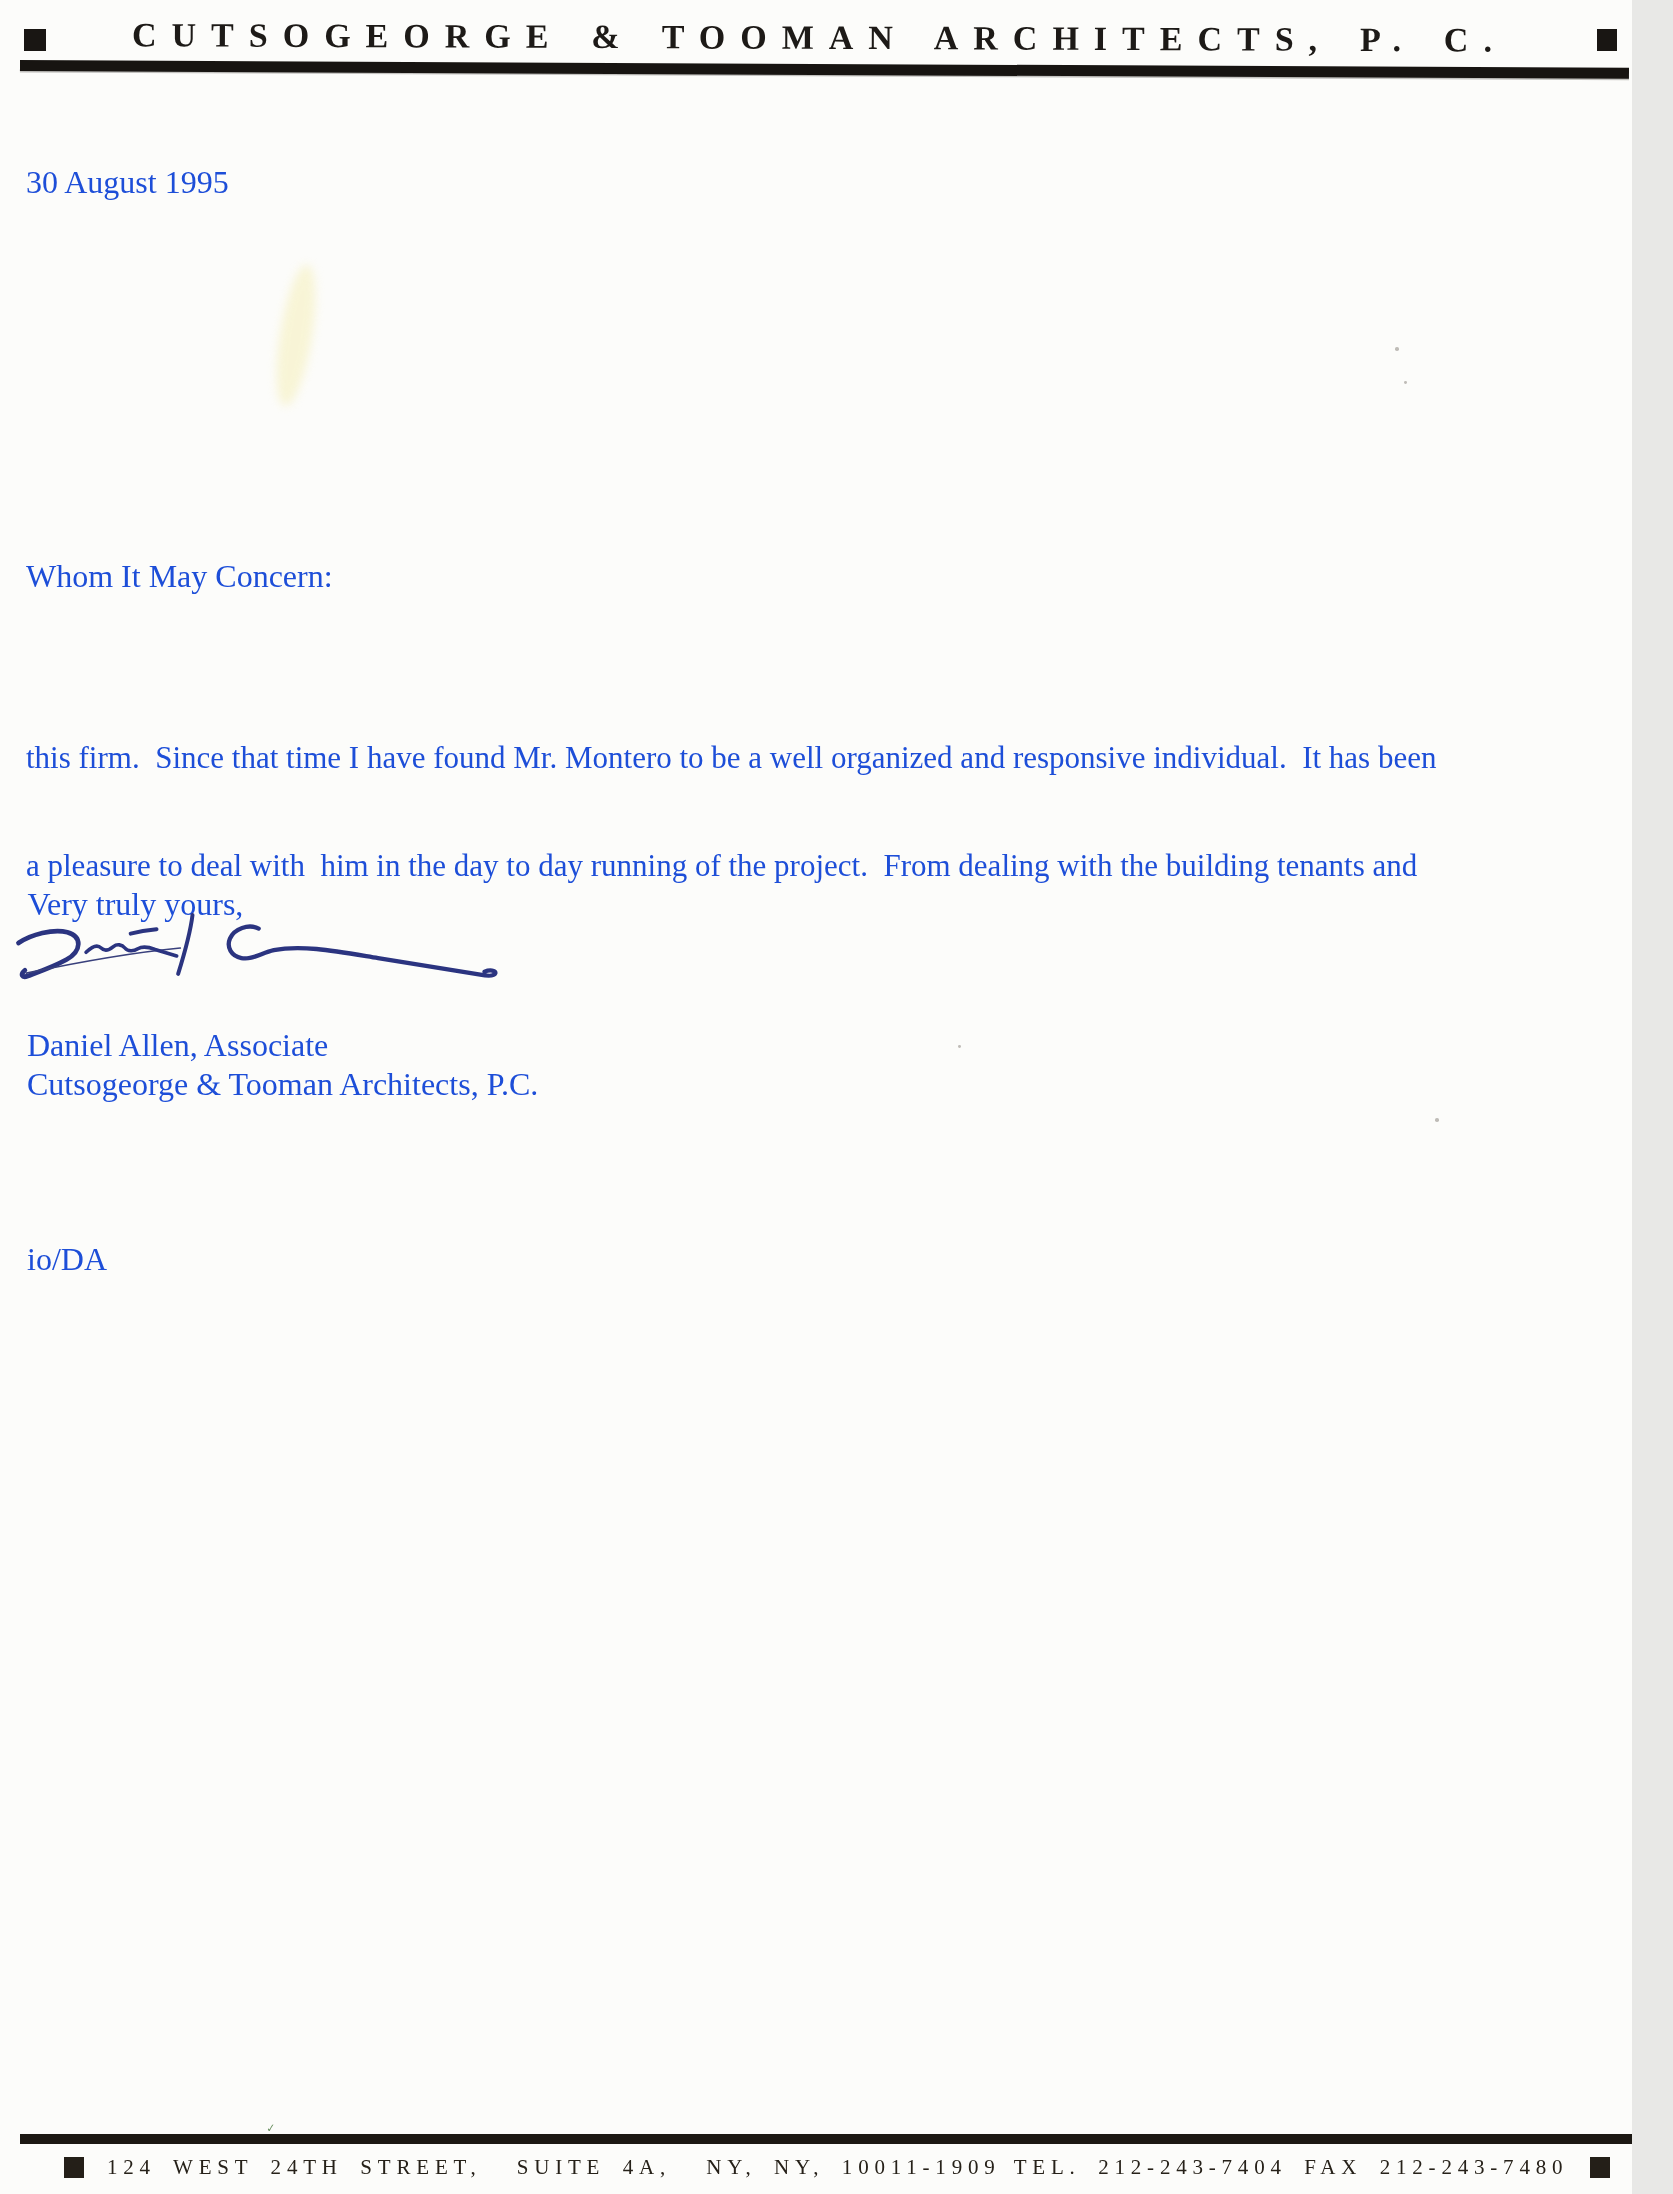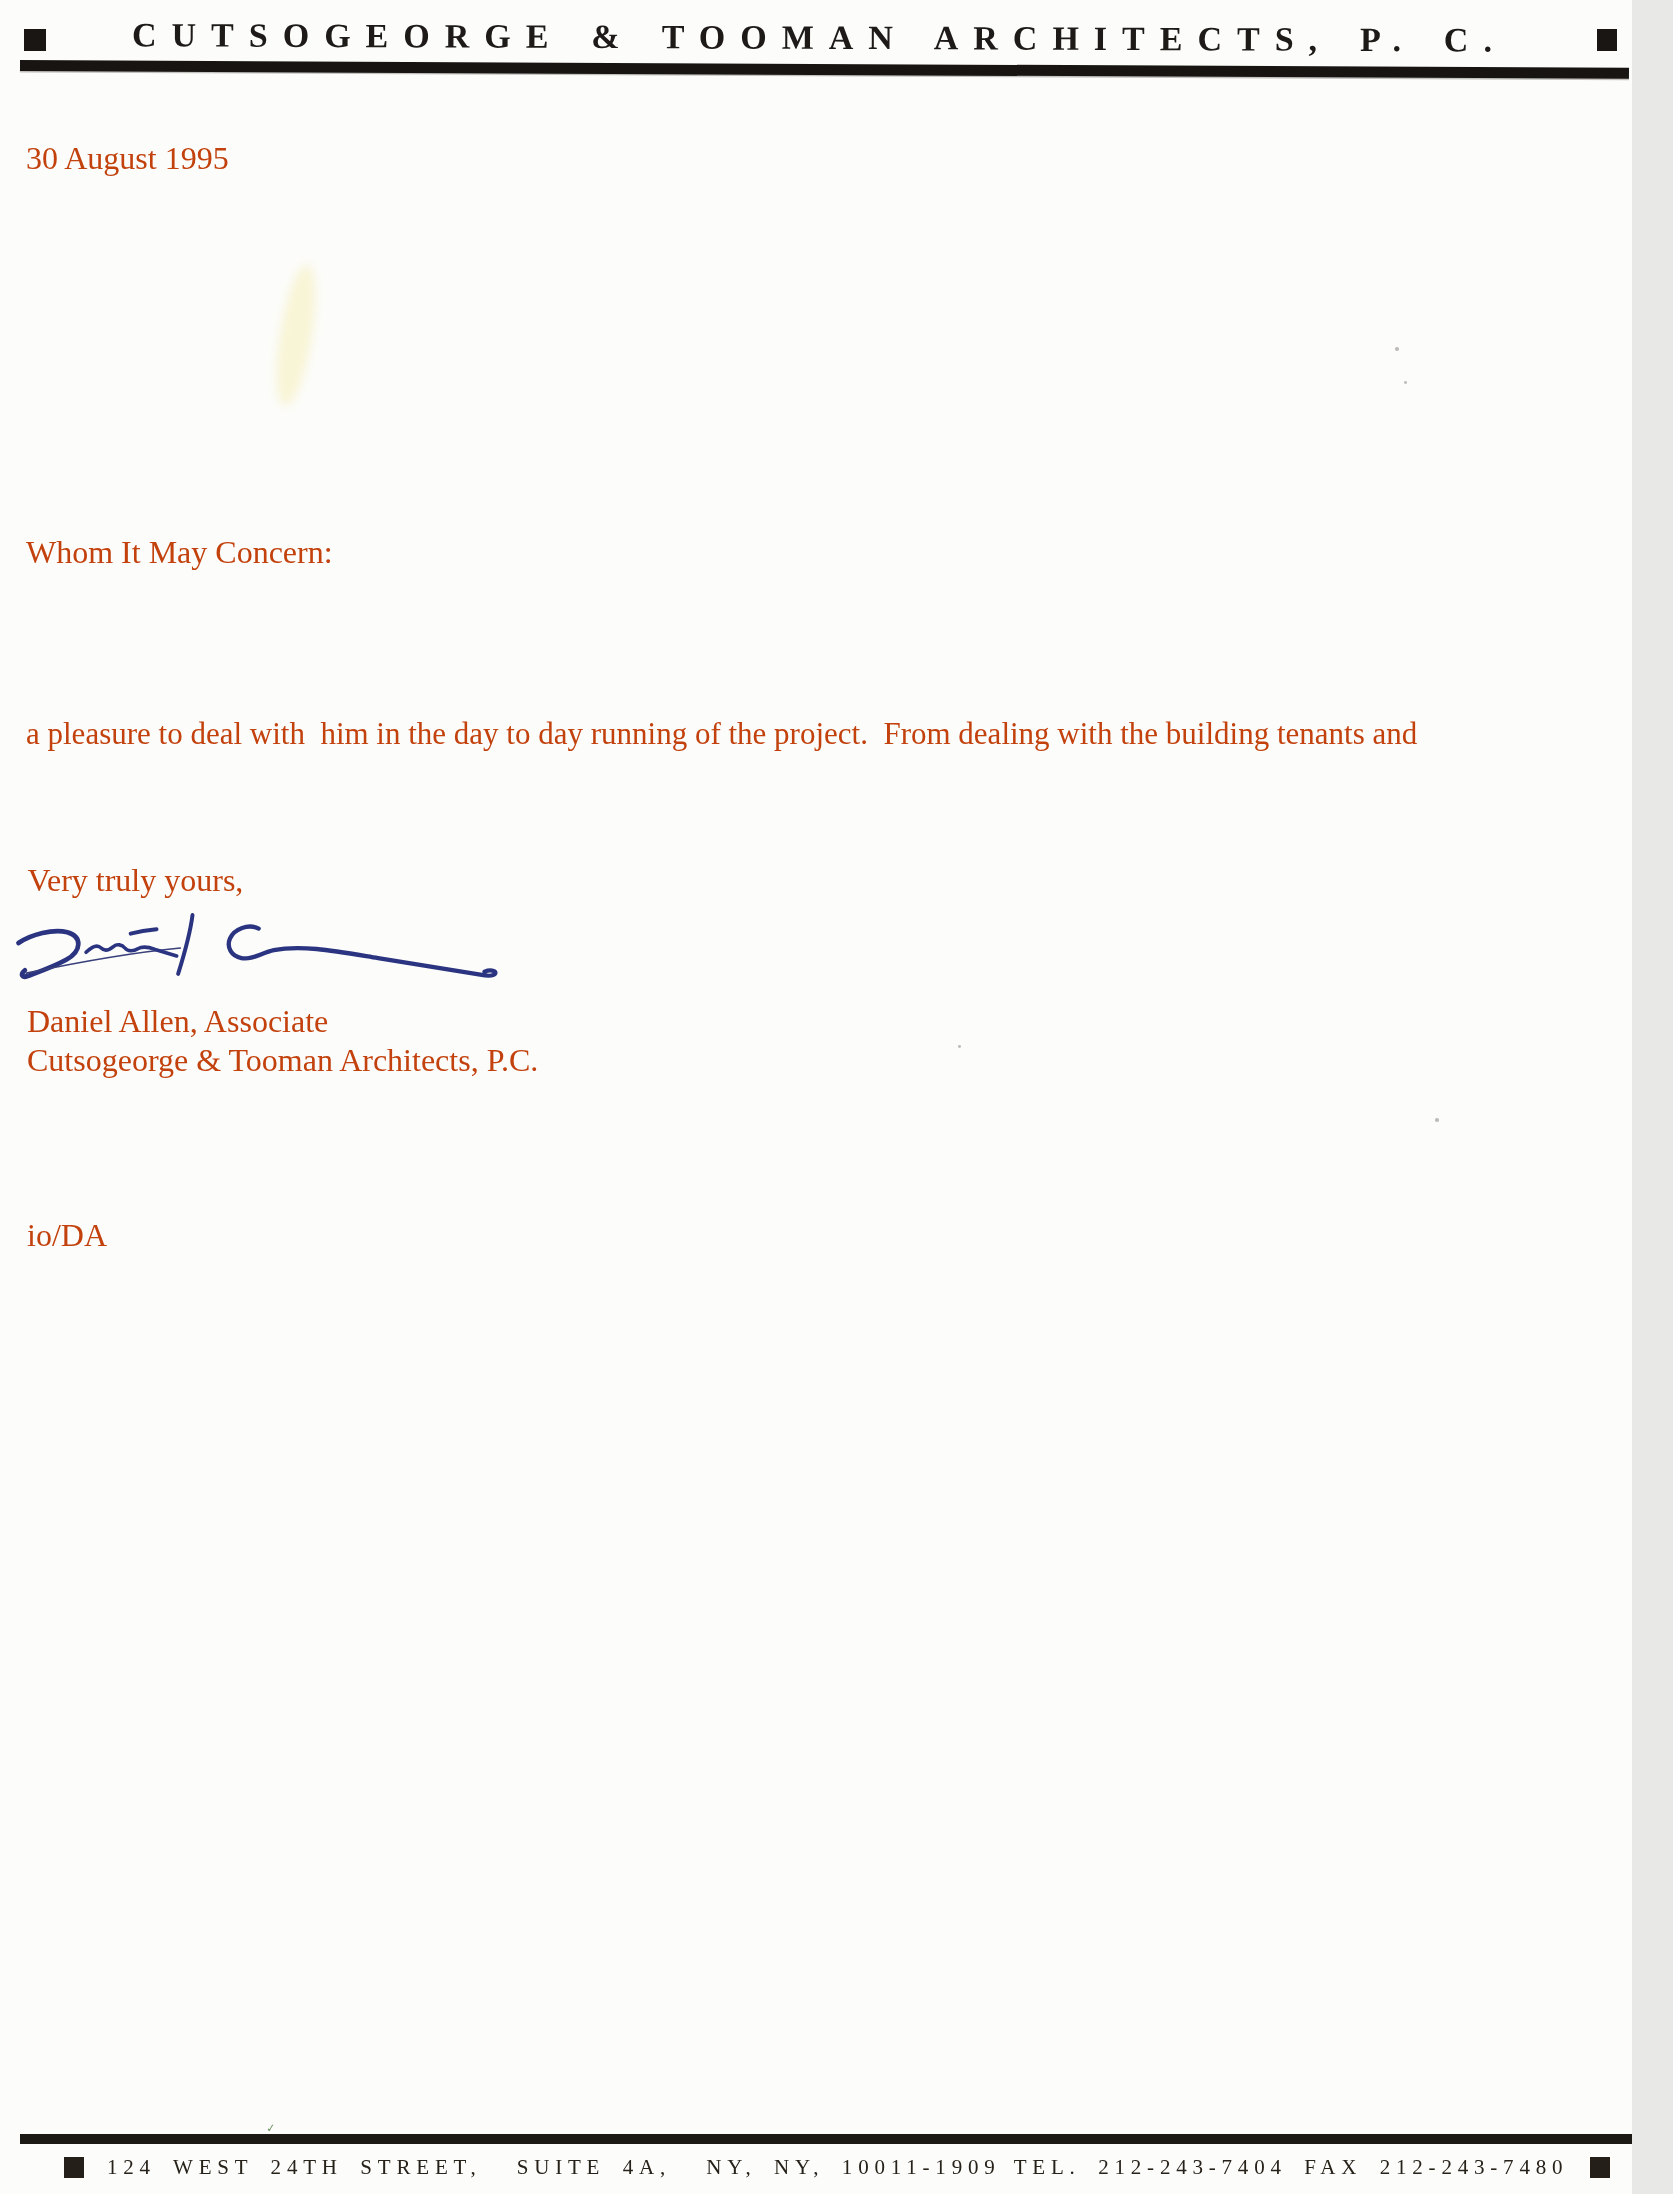--- a/index.html
+++ b/index.html
@@ -41,21 +41,22 @@
     transform: rotate(0.28deg);
     transform-origin: left center;
     box-shadow: 0 1.4px 0 rgba(23,20,17,0.25);
   }
   
   .txt {
     position: absolute;
     font-size: 32px;
     line-height: 38px;
     white-space: pre;
-    color: #c2410c;
+    color: #1d4ed8;
+    margin-top: 24px;
   }
   .date-line   { left: 26px; top: 139px; }
   .ref-block   { left: 26px; top: 351px; }
   .salutation  { left: 26px; top: 533px; }
   .body-par    { left: 26px; top: 644px; font-size: 31px; line-height: 36px; }
   .closing     { left: 27.4px; top: 861px; }
   .sig-block   { left: 27px; top: 1002px; line-height: 39px; }
   .initials    { left: 27px; top: 1216px; }
   
   .signature {
@@ -130,20 +131,21 @@
   <div class="company-title">CUTSOGEORGE &amp; TOOMAN ARCHITECTS, P. C.</div>
   <div class="masthead-square sq-header-right"></div>
   <div class="header-rule"></div>
 
   <div class="txt date-line">30 August 1995</div>
 
 
   <div class="txt salutation">Whom It May Concern:</div>
 
   <div class="txt body-par">
+    <div>this firm.  Since that time I have found Mr. Montero to be a well organized and responsive individual.  It has been</div>
     <div>a pleasure to deal with  him in the day to day running of the project.  From dealing with the building tenants and</div>
   </div>
 
   <div class="txt closing">Very truly yours,</div>
 
   <svg class="signature" viewBox="0 0 692 114" aria-hidden="true">
     <g fill="none" stroke="#2b3480" stroke-linecap="round" stroke-linejoin="round">
 
       <path d="M 6,50 C 24,38 54,30 74,35 C 95,41 94,61 73,73 C 55,83 35,90 19,96 C 11,99 8,94 15,88" stroke-width="6.5"></path>
 

